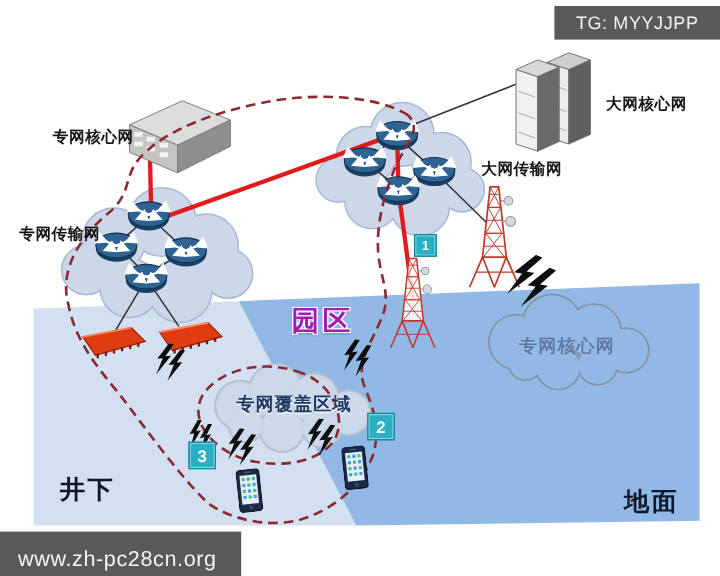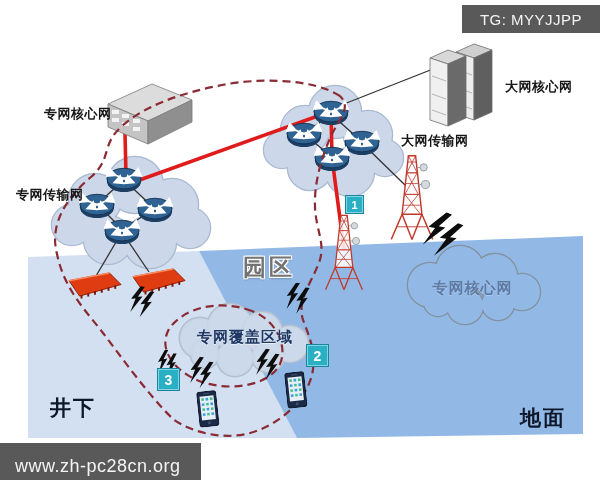--- a/index.html
+++ b/index.html
@@ -1,21 +1,21 @@
 <!DOCTYPE html>
 <html><head>
 <meta charset="utf-8">
 <style>
   html,body{margin:0;padding:0;background:#fff;}
   #stage{position:relative;width:600px;height:480px;background:#ffffff;overflow:hidden;
          font-family:"Liberation Sans","DejaVu Sans",sans-serif;}
   #stage svg.layer{position:absolute;left:0;top:0;}
   .lbl{position:absolute;font-weight:bold;color:#161616;font-size:13px;white-space:nowrap;letter-spacing:.5px;}
   .zone-lbl{position:absolute;font-weight:bold;color:#0f172a;font-size:21px;letter-spacing:2px;}
-  .campus{position:absolute;font-weight:bold;font-size:23px;color:#737373;letter-spacing:3px;
+  .campus{position:absolute;font-weight:bold;font-size:23px;color:#a21caf;letter-spacing:3px;
           text-shadow:-1px -1px 0 #fff,1px -1px 0 #fff,-1px 1px 0 #fff,1px 1px 0 #fff,0 2px 2px rgba(0,0,0,.25);}
   .cov-lbl{position:absolute;font-weight:bold;font-size:15px;letter-spacing:1px;text-align:center;}
   .cov-private{color:#1f3864;text-shadow:0 1px 0 rgba(255,255,255,.6);}
   .cov-public{color:#5d7aa4;text-shadow:0 1px 0 rgba(255,255,255,.25);}
   .badge{position:absolute;background:#29b0c4;color:#fff;border:1px solid #17859b;
          display:flex;align-items:center;justify-content:center;font-weight:bold;
          box-shadow:inset 0 0 0 1px rgba(255,255,255,.45);}
   .banner{position:absolute;background:#595959;color:#f4f4f4;display:flex;align-items:center;}
   #tg-banner{left:462px;top:5px;width:138px;height:28px;font-size:15px;justify-content:center;letter-spacing:.5px;}
   #url-banner{left:0;top:443px;width:186px;height:47px;font-size:18px;padding-left:15px;letter-spacing:.5px;}

